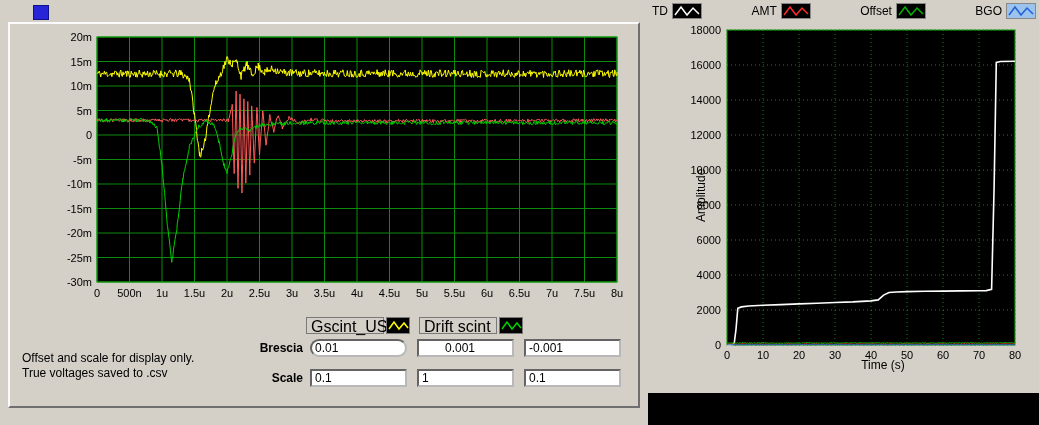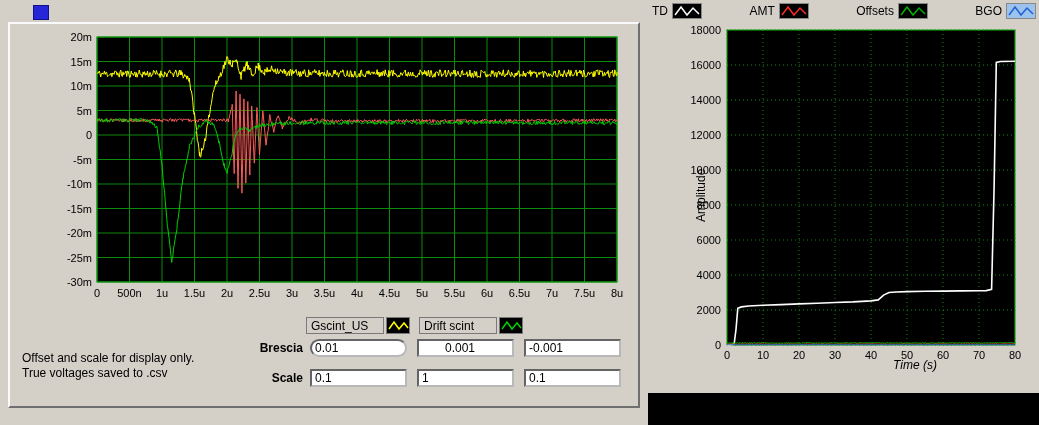--- a/index.html
+++ b/index.html
@@ -9,33 +9,33 @@
   .bg-left{position:absolute;left:0;top:0;width:648px;height:425px;background:#d4d0c8;}
   .bg-right{position:absolute;left:648px;top:0;width:391px;height:393px;background:#d4d0c8;}
   .app-icon{position:absolute;left:33px;top:5px;width:14px;height:13px;background:#2626d8;border:1px solid #10108a;}
   .wave-panel{position:absolute;left:8px;top:22px;width:632px;height:386px;background:#d4d0c8;
        border:2px solid;border-color:#fafafa #6f6f6f #6f6f6f #fafafa;box-sizing:border-box;}
   .chartbox{position:absolute;}
   #chartL{left:4px;top:6px;}
   #chartR{position:absolute;left:650px;top:6px;}
   .llegend{position:absolute;left:296px;top:293px;display:flex;gap:9px;}
   .litem{display:flex;align-items:center;}
-  .llabel{width:78px;height:17px;line-height:15px;font-size:12px;padding:1px 4px;box-sizing:border-box;
+  .llabel{width:78px;height:17px;line-height:15px;font-size:16px;padding:1px 4px;box-sizing:border-box;
        border:1px solid #7a7a7a;background:#d4d0c8;}
   .glyph{width:24px;height:17px;background:#000;border:1px solid #7a7a7a;box-sizing:border-box;margin-left:2px;}
   .rowlabel{position:absolute;left:205px;width:88px;text-align:right;font-weight:bold;font-size:12px;}
   .vin{position:absolute;width:97px;height:18px;box-sizing:border-box;font-size:12px;padding:0 3px;
        background:#fff;border:2px inset #b8b8b8;font-family:"Liberation Sans",sans-serif;}
   .info{position:absolute;left:12px;font-size:12px;}
   .rlegend{position:absolute;left:652px;top:3px;width:384px;display:flex;justify-content:space-between;gap:16px;align-items:center;}
   .ritem{display:flex;align-items:center;}
   .rlabel{font-size:12px;margin-right:4px;}
   .rglyph{width:30px;height:16px;background:#000;border:1px solid #888;box-sizing:border-box;}
   .ylab{position:absolute;left:694px;top:222px;font-size:12px;transform:rotate(-90deg);transform-origin:left top;white-space:nowrap;}
-  .xlab{position:absolute;left:864px;top:358px;width:102px;text-align:center;font-size:12px;font-style:italic;}
+  .xlab{position:absolute;left:832px;top:358px;width:102px;text-align:center;font-size:12px;}
 </style>
 </head>
 <body>
 
 <div class="app">
   <div class="bg-left"></div>
   <div class="bg-right"></div>
   <div class="app-icon"></div>
 
   <div class="wave-panel">
@@ -147,21 +147,21 @@
     </div>
     <div class="ritem">
       <span class="rlabel">AMT</span>
       <span class="rglyph" style="background: rgb(0, 0, 0);">
         <svg width="28" height="14">
             <polyline points="2,11 8,3 14,11 20,4 26,10" fill="none" stroke-width="1.5" stroke="#ff2a2a"></polyline>
           </svg>
       </span>
     </div>
     <div class="ritem">
-      <span class="rlabel">Offsets</span>
+      <span class="rlabel">Offset</span>
       <span class="rglyph" style="background: rgb(0, 0, 0);">
         <svg width="28" height="14">
             <polyline points="2,11 8,3 14,11 20,4 26,10" fill="none" stroke-width="1.5" stroke="#00b400"></polyline>
           </svg>
       </span>
     </div>
     <div class="ritem">
       <span class="rlabel">BGO</span>
       <span class="rglyph" style="background: rgb(156, 194, 238);">
         <svg width="28" height="14">

